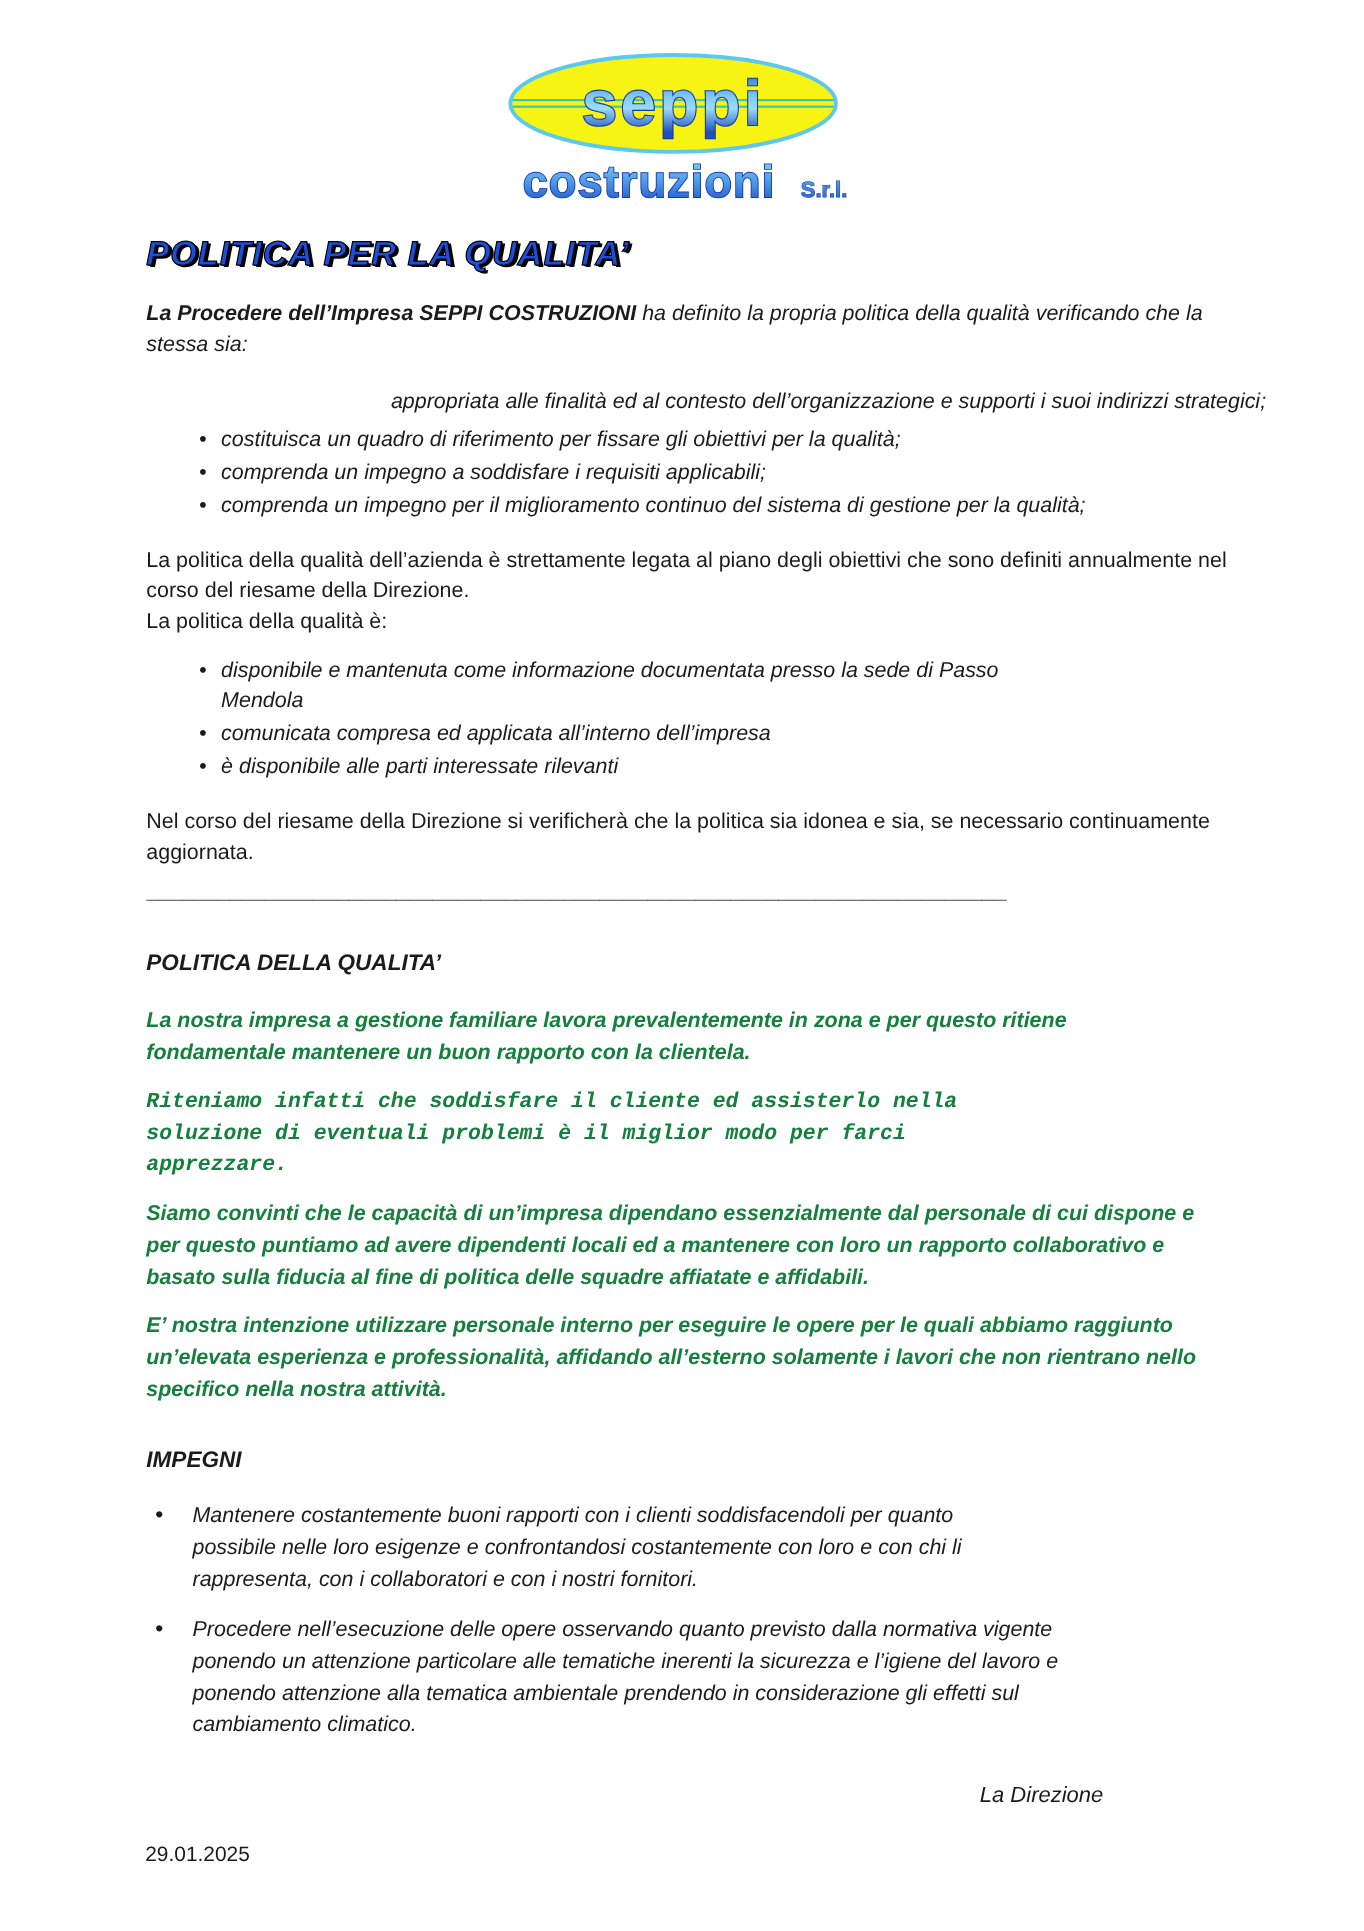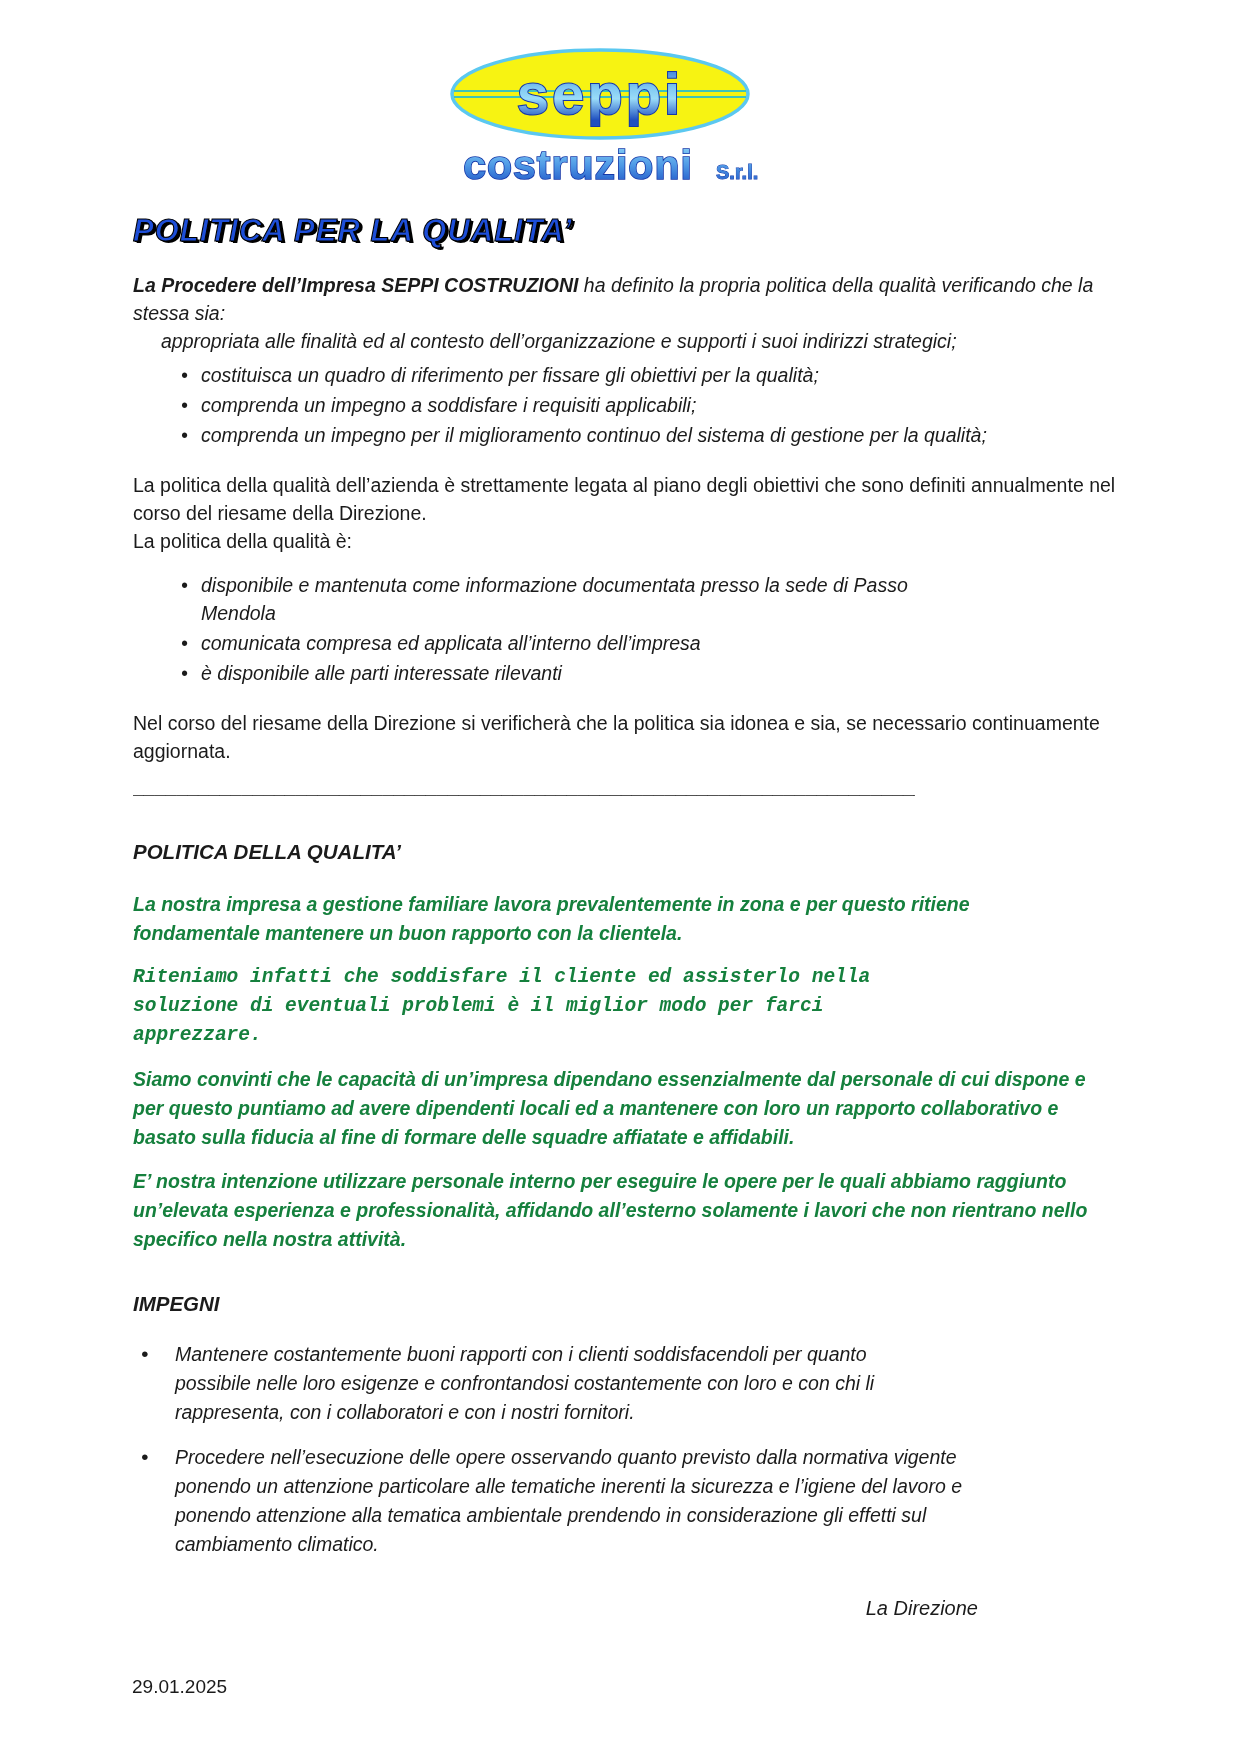--- a/index.html
+++ b/index.html
@@ -1,39 +1,39 @@
 <!DOCTYPE html>
 <html><head>
 <meta charset="utf-8">
 <style>
   html,body{margin:0;padding:0;background:#ffffff;}
   body{
     width:1240px;height:1755px;overflow:hidden;position:relative;
     font-family:"Liberation Sans",sans-serif;color:#1b1b1b;
   }
-  .page{padding:46px 114px 0 133px;position:relative;}
+  .page{padding:46px 89px 0 133px;position:relative;}
 
   
   .logo-wrap{width:400px;margin:0 auto;transform:translateX(-30px);}
   .logo-wrap svg{display:block;}
 
   
   .doc-title{
     margin-top:22px;
     font-size:31px;font-weight:bold;font-style:italic;letter-spacing:1px;
     color:#1d4ed8;
     -webkit-text-stroke:1.1px #000;
     text-shadow:3px 2px 0 #000, 1px 1px 0 #000;
   }
 
   
   .para{font-size:19.5px;line-height:28px;font-style:italic;}
   .para.roman{font-style:normal;}
   .lead-bold{font-weight:bold;}
-  .hang{padding-left:28px;margin-top:0;}
+  .hang{padding-left:28px;margin-top:24px;text-align:right;}
   .blist{margin-top:6px;}
   .blist .b-row{position:relative;padding-left:68px;margin-top:2px;}
   .blist .b-row::before{content:"\2022";position:absolute;left:48px;top:0;}
   .mt22{margin-top:22px;}
   .mt16{margin-top:16px;}
   .divider{
     margin-top:10px;width:782px;overflow:hidden;white-space:nowrap;
     font-size:19.5px;font-weight:bold;letter-spacing:0;
   }
 
@@ -107,21 +107,21 @@
   </div>
 
   <div class="para roman mt22">Nel corso del riesame della Direzione si verificherà che la politica sia idonea e sia, se necessario continuamente aggiornata.</div>
 
   <div class="divider">______________________________________________________________________________</div>
 
   <div class="h2">POLITICA DELLA QUALITA’</div>
 
   <div class="green-para" style="margin-top:26px">La nostra impresa a gestione familiare lavora prevalentemente in zona e per questo ritiene fondamentale mantenere un buon rapporto con la clientela.</div>
   <div class="green-para" style="max-width:800px;font-family:Liberation Mono, monospace;">Riteniamo infatti che soddisfare il cliente ed assisterlo nella soluzione di eventuali problemi è il miglior modo per farci apprezzare.</div>
-  <div class="green-para">Siamo convinti che le capacità di un’impresa dipendano essenzialmente dal personale di cui dispone e per questo puntiamo ad avere dipendenti locali ed a mantenere con loro un rapporto collaborativo e basato sulla fiducia al fine di formare delle squadre affiatate e affidabili.</div>
+  <div class="green-para">Siamo convinti che le capacità di un’impresa dipendano essenzialmente dal personale di cui dispone e per questo puntiamo ad avere dipendenti locali ed a mantenere con loro un rapporto collaborativo e basato sulla fiducia al fine di politica delle squadre affiatate e affidabili.</div>
   <div class="green-para">E’ nostra intenzione utilizzare personale interno per eseguire le opere per le quali abbiamo raggiunto un’elevata esperienza e professionalità, affidando all’esterno solamente i lavori che non rientrano nello specifico nella nostra attività.</div>
 
   <div class="impegni-h">IMPEGNI</div>
   <div class="ilist">
     <div class="i-row" style="max-width:720px;">Mantenere costantemente buoni rapporti con i clienti soddisfacendoli per quanto possibile nelle loro esigenze e confrontandosi costantemente con loro e con chi li rappresenta, con i collaboratori e con i nostri fornitori.</div>
     <div class="i-row" style="max-width:790px;">Procedere nell’esecuzione delle opere osservando quanto previsto dalla normativa vigente ponendo un attenzione particolare alle tematiche inerenti la sicurezza e l’igiene del lavoro e ponendo attenzione alla tematica ambientale prendendo in considerazione gli effetti sul cambiamento climatico.</div>
   </div>
 
   <div class="signature">La Direzione</div>
 

